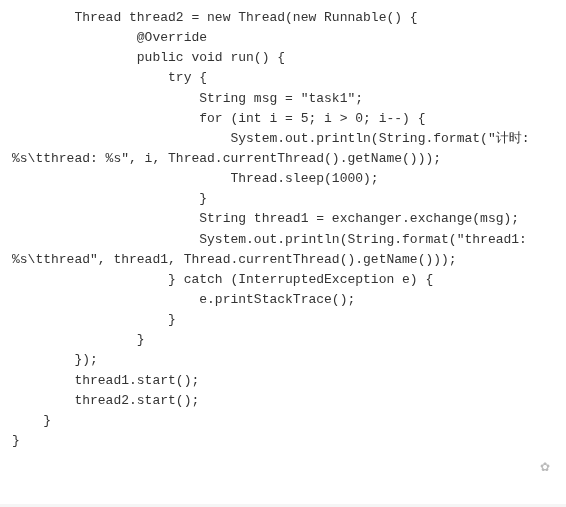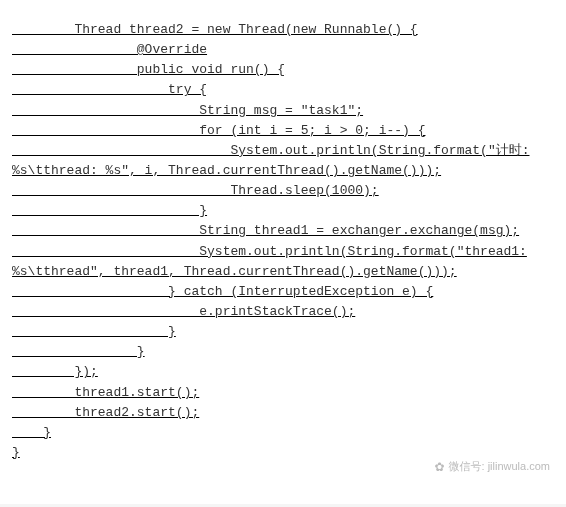--- a/index.html
+++ b/index.html
@@ -14,24 +14,23 @@
       background: #f5f5f5;
       font-family: 'Courier New', Courier, monospace;
       font-size: 13px;
       overflow: hidden;
     }
 
     .code-container {
       width: 566px;
       height: 504px;
       background: #ffffff;
-      padding: 20px 0;
+      padding: 8px 0;
       overflow: hidden;
       position: relative;
-      text-decoration: underline;
     }
 
     .code-block {
       white-space: pre;
       color: #333;
       line-height: 1.55;
       padding: 0 12px;
     }
 
     .watermark {
@@ -72,15 +71,14 @@
 <span>                    }</span>
 <span>                }</span>
 <span>        });</span>
 <span>        thread1.start();</span>
 <span>        thread2.start();</span>
 <span>    }</span>
 <span>}</span></div>
 
   <div class="watermark">
     <span class="watermark-icon">✿</span>
-    <span>微信号: jilinwula.com</span>
   </div>
 </div>
 
 </body></html>

